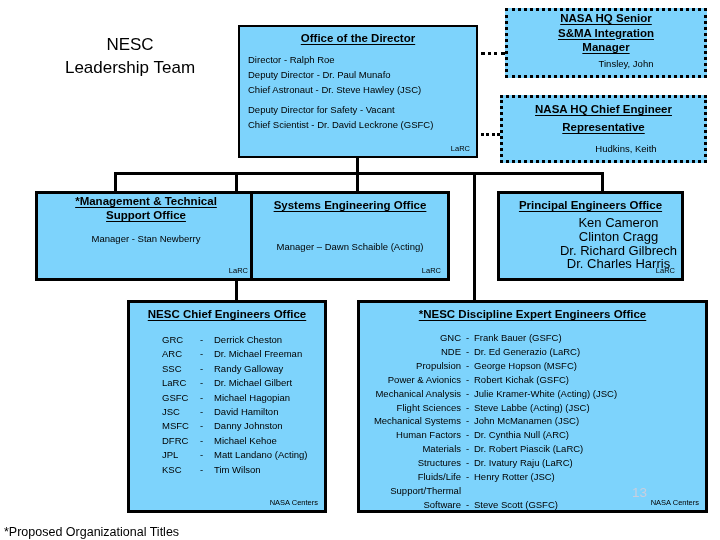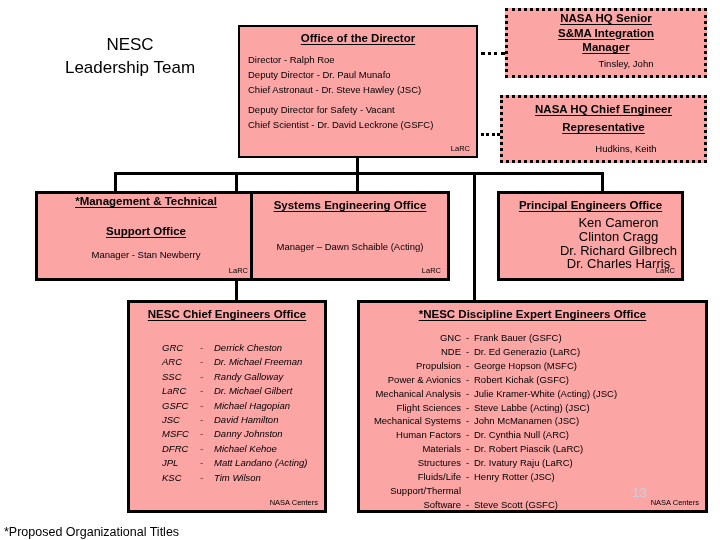--- a/index.html
+++ b/index.html
@@ -1,18 +1,18 @@
 <!DOCTYPE html>
 <html><head>
 <meta charset="utf-8">
 <style>
   html,body{margin:0;padding:0;background:#fff;}
   #canvas{position:relative;width:720px;height:540px;background:#ffffff;
           font-family:"Liberation Sans",sans-serif;color:#000;overflow:hidden;}
-  .box{position:absolute;box-sizing:border-box;background:#fca5a5;text-align:center;}
+  .box{position:absolute;box-sizing:border-box;background:#7dd3fc;text-align:center;}
   .b2{border:2px solid #000;}
   .b3{border:3px solid #000;}
   .bdot{border:3px dotted #000;}
   .btitle{font-weight:bold;text-decoration:underline;text-underline-offset:2px;
           font-size:11.5px;line-height:14px;margin-top:4px;}
   .body-txt{font-size:9.5px;}
   .tag{position:absolute;font-size:7.5px;right:6px;bottom:3px;}
   .line{position:absolute;background:#000;}
   .stub{position:absolute;border-top:3px dotted #000;height:0;}
   #main-title{position:absolute;left:28px;top:33px;width:204px;text-align:center;
@@ -29,21 +29,21 @@
   #hqce-box .person{margin-top:9px;text-indent:45px;}
   
   #mgmt-box{left:35px;top:191px;width:222px;height:90px;}
   #mgmt-box .person{margin-top:11px;}
   #sys-box{left:250px;top:191px;width:200px;height:90px;}
   #sys-box .person{margin-top:29px;}
   #prin-box{left:497px;top:191px;width:187px;height:90px;}
   #prin-box .names{margin:4px 0 0 56px;text-align:center;line-height:13.8px;font-size:13px;}
   
   #ce-box{left:127px;top:300px;width:200px;height:213px;}
-  #ce-box .rows{margin:20px 0 0 32px;text-align:left;line-height:14.4px;font-size:9.5px;font-style:italic;}
+  #ce-box .rows{margin:12px 0 0 32px;text-align:left;line-height:14.4px;font-size:9.5px;}
   #ce-box .row{display:flex;}
   #ce-box .c1{width:38px;}
   #ce-box .c2{width:14px;}
   #de-box{left:357px;top:300px;width:351px;height:213px;}
   #de-box .rows{margin-top:10px;text-align:left;line-height:13.9px;font-size:9.5px;}
   #de-box .row{display:flex;}
   #de-box .c1{width:101px;text-align:right;}
   #de-box .c2{width:13px;text-align:center;}
   #page-num{position:absolute;left:632px;top:485px;font-size:13.5px;color:#c9cede;}
   #footnote{position:absolute;left:4px;top:525px;font-size:12.5px;}
@@ -93,21 +93,21 @@
     <div>
         <div class="btitle">NASA HQ Chief Engineer</div>
         <div class="btitle">Representative</div>
       </div>
     <div class="person body-txt">Hudkins, Keith</div>
   </div>
 
   <div class="box b3" id="mgmt-box">
     <div>
         <div class="btitle" style="margin-top:0;">*Management &amp; Technical</div>
-        <div class="btitle" style="margin-top:16px;">Support Office</div>
+        <div class="btitle" style="margin-top:0;">Support Office</div>
       </div>
     <div class="person body-txt">Manager -  Stan Newberry</div>
     <div class="tag">LaRC</div>
   </div>
 
   <div class="box b3" id="sys-box">
     <div class="btitle">Systems Engineering Office</div>
     <div class="person body-txt">Manager – Dawn Schaible (Acting)</div>
     <div class="tag">LaRC</div>
   </div>

